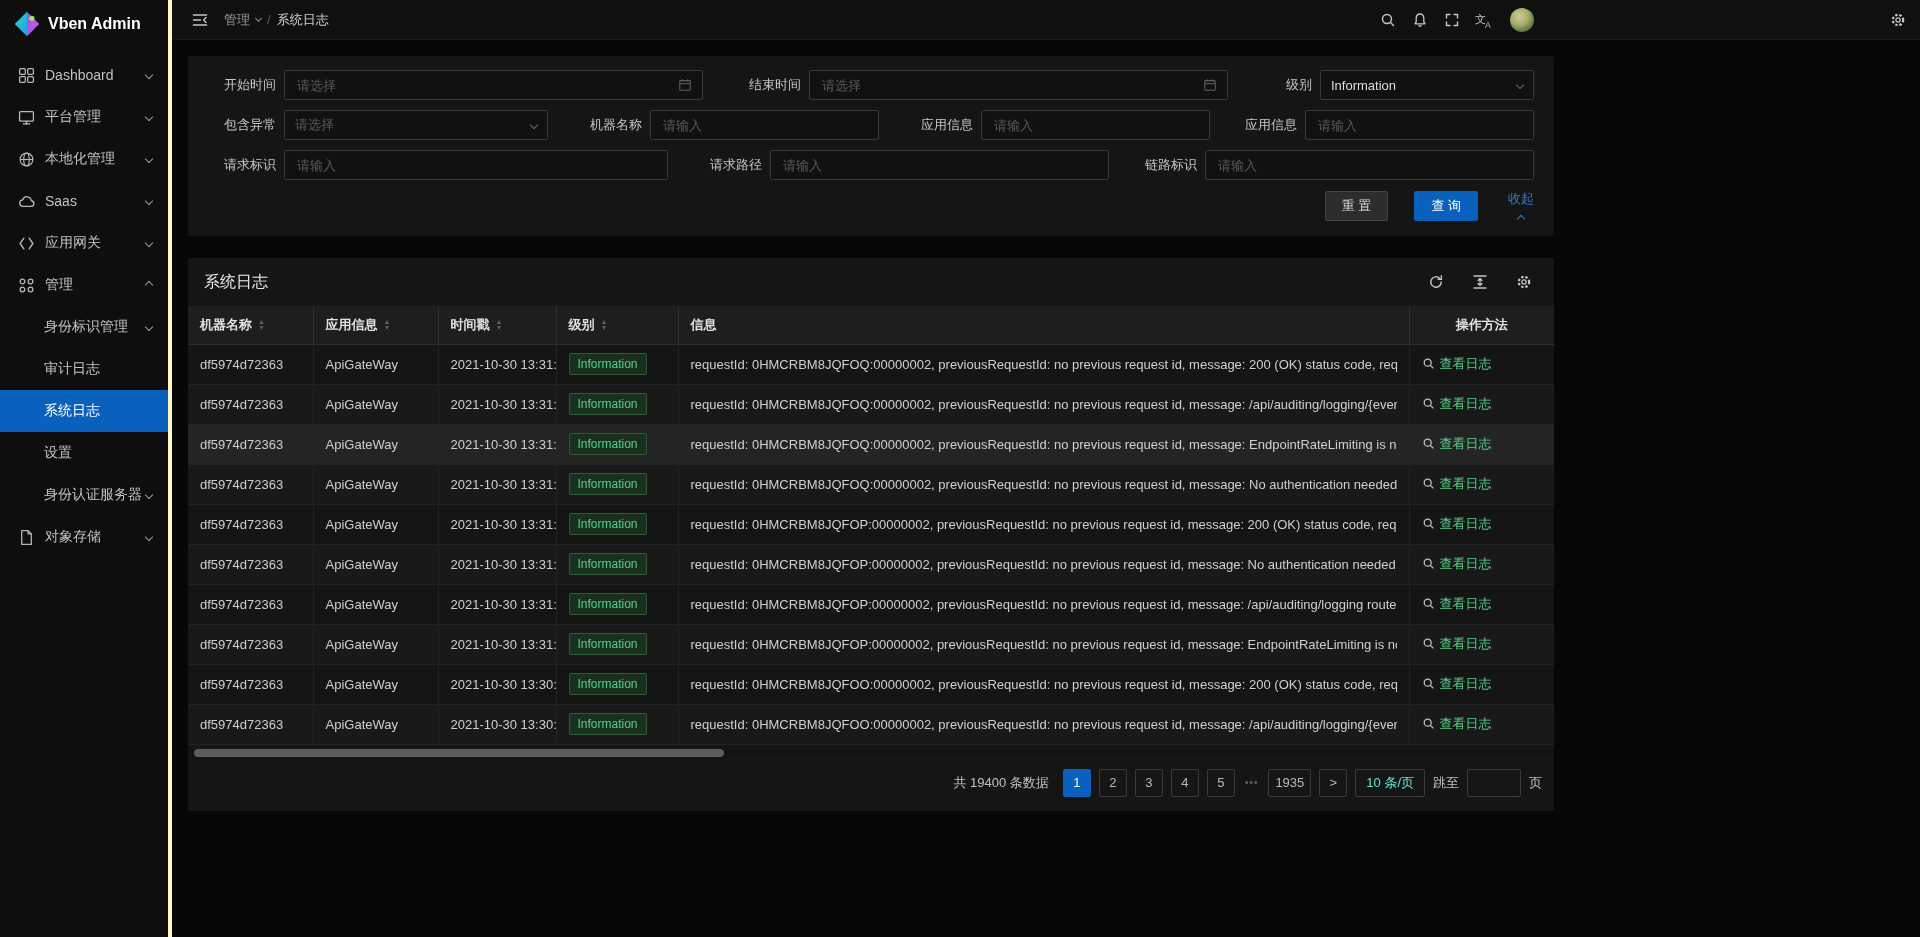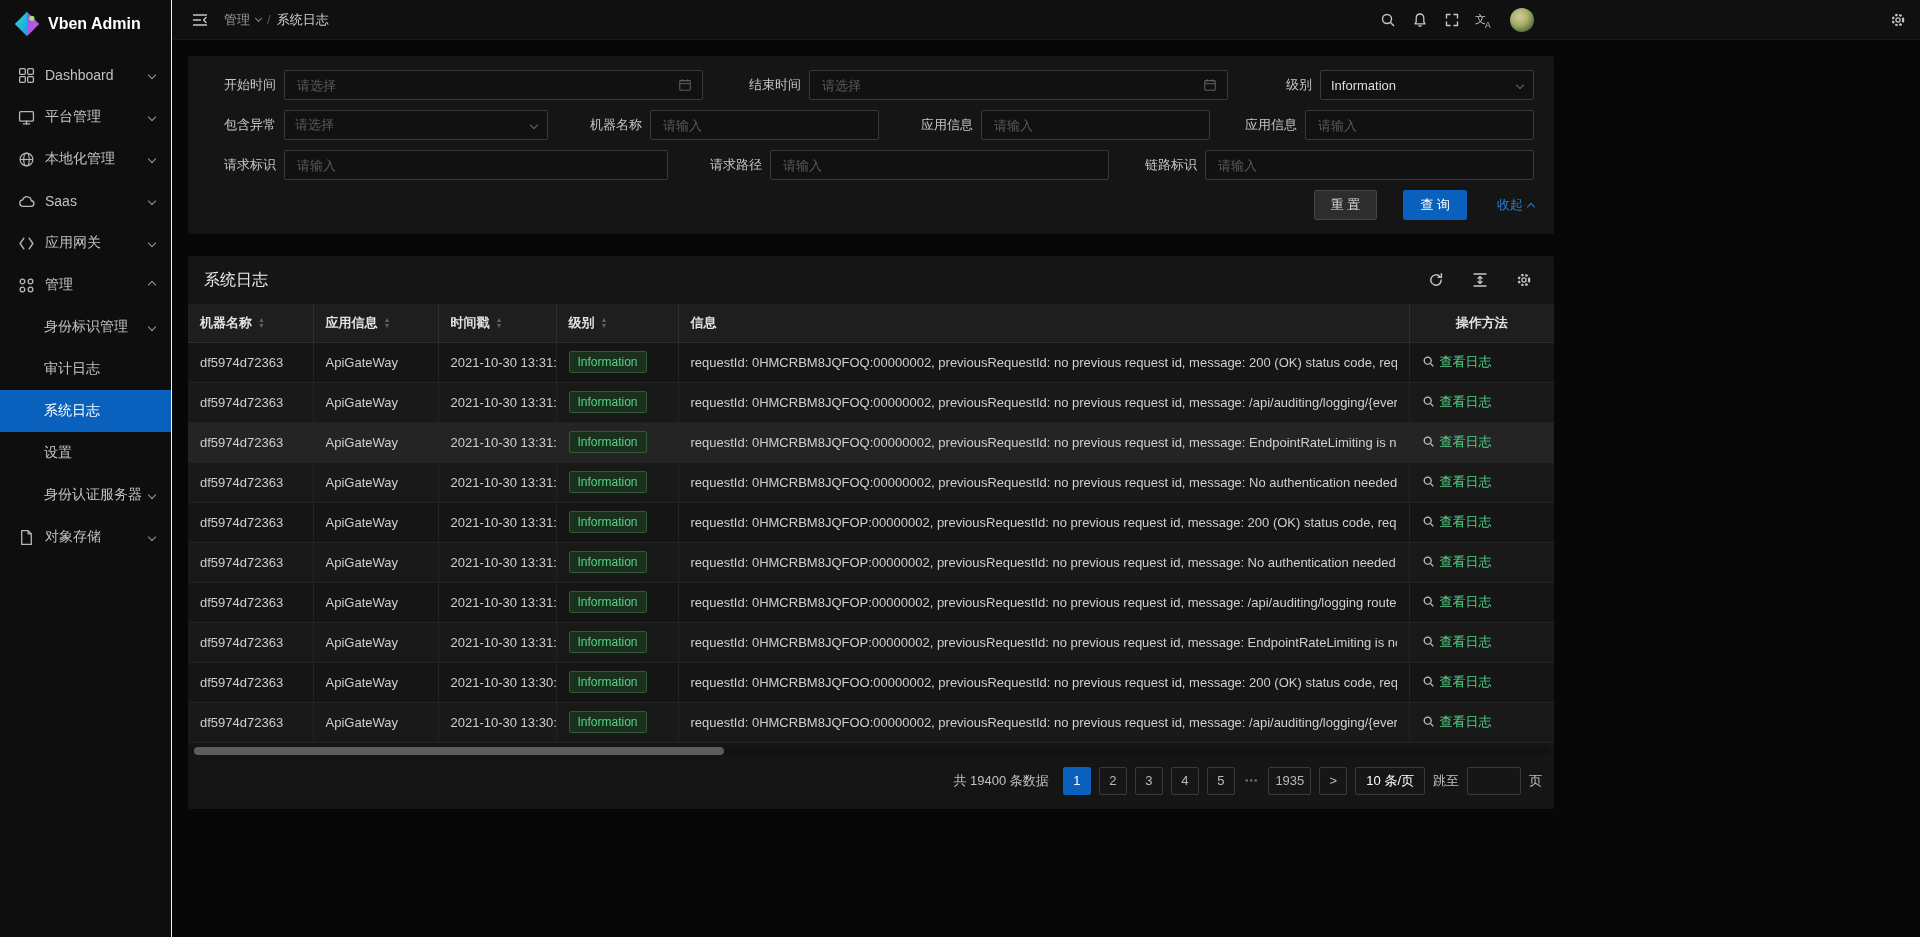--- a/index.html
+++ b/index.html
@@ -10,21 +10,21 @@
   }
   html,body { margin:0; padding:0; }
   body {
     width:1920px; height:937px; overflow:hidden;
     background:#080808; color:#d0d0d0;
     font-family:"Liberation Sans","DejaVu Sans",sans-serif; font-size:14px;
   }
   .layout { display:flex; width:100%; height:100%; }
 
   
-  .sidebar { flex:0 0 172px; width:172px; background:#0e0e0e; border-right:1px solid #fef9c3; display:flex; flex-direction:column; }
+  .sidebar { flex:0 0 172px; width:172px; background:#0e0e0e; border-right:4px solid #fef9c3; display:flex; flex-direction:column; }
   .logo { height:48px; display:flex; align-items:center; gap:8px; padding-left:14px; cursor:pointer; }
   .logo-title { color:#ffffff; font-weight:700; font-size:16px; white-space:nowrap; }
   .menu { padding-top:6px; }
   .menu-item { height:42px; display:flex; align-items:center; gap:10px; padding:0 16px 0 18px; color:#c2c2c2; font-size:14px; cursor:pointer; }
   .menu-icon { display:flex; width:17px; color:#b8b8b8; flex:0 0 17px; }
   .menu-label { white-space:nowrap; overflow:hidden; }
   .chev { width:6px; height:6px; border-right:1.4px solid #9a9a9a; border-bottom:1.4px solid #9a9a9a; display:inline-block; transform:rotate(45deg); }
   .chev.up { transform:rotate(-135deg); }
   .menu-item .chev, .submenu-item .chev { margin-left:auto; }
   .submenu-item { height:42px; display:flex; align-items:center; padding:0 16px 0 44px; color:#c2c2c2; font-size:14px; cursor:pointer; }
@@ -61,21 +61,21 @@
   .sfx { color:#5f5f5f; display:flex; margin-left:6px; flex:0 0 auto; }
   .select-value { flex:1; font-size:13px; color:#dddddd; white-space:nowrap; overflow:hidden; }
   .select-value.ph { color:#5a5a5a; }
   .sel-chev { border-color:#6a6a6a; margin-left:6px; flex:0 0 auto; }
   .f-start { width:495px; } .f-end { width:495px; margin-left:30px; } .f-level { width:290px; margin-left:auto; }
   .f-exc { width:340px; } .f-machine { width:305px; margin-left:26px; } .f-env { width:305px; margin-left:26px; } .f-app { width:305px; margin-left:auto; }
   .f-reqid { width:460px; } .f-path { width:415px; margin-left:26px; } .f-trace { width:405px; margin-left:auto; }
   .btn { height:30px; padding:0 16px; border-radius:2px; font-size:13px; font-family:inherit; cursor:pointer; border:1px solid transparent; }
   .btn-default { background:#2d2d2d; border-color:#454545; color:#dcdcdc; }
   .btn-primary { background:var(--primary); color:#ffffff; }
-  .collapse-link { display:flex; align-items:center; gap:5px; color:var(--link); font-size:13px; cursor:pointer; margin-left:4px; }
+  .collapse-link { display:flex; align-items:center; gap:5px; color:var(--link); font-size:13px; cursor:pointer; margin-left:4px;flex-direction:column; }
   .collapse-link .chev { border-color:var(--link); margin-top:3px; }
 
   
   .table-panel { margin-top:22px; }
   .table-toolbar { height:48px; display:flex; align-items:center; padding:0 16px; }
   .table-title { font-size:16px; color:#eaeaea; }
   .toolbar-icons { margin-left:auto; display:flex; gap:16px; color:#c6c6c6; align-items:center; }
   table { width:1366px; border-collapse:collapse; table-layout:fixed; }
   th { background:#1e1e1e; height:38px; font-size:13px; font-weight:600; color:#e2e2e2; text-align:left; padding:0 12px; border-bottom:1px solid #2c2c2c; }
   th:not(:last-child) { border-right:1px solid #2f2f2f; }
@@ -95,21 +95,21 @@
 
   
   .h-scrollbar { height:8px; margin:4px 4px 2px; position:relative; background:#121212; border-radius:4px; }
   .h-thumb { position:absolute; left:2px; top:0; height:8px; width:530px; background:#5c5c5c; border-radius:4px; cursor:grab; }
   .pagination { display:flex; align-items:center; justify-content:flex-end; gap:8px; padding:10px 12px 14px; font-size:13px; color:#c0c0c0; }
   .pg-total { margin-right:6px; }
   .pg-pages { display:flex; gap:8px; align-items:center; }
   .pg-item { min-width:28px; height:28px; padding:0 6px; background:#161616; border:1px solid #3a3a3a; border-radius:2px; color:#b9b9b9; font-size:13px; font-family:inherit; cursor:pointer; }
   .pg-item.active { background:var(--primary); border-color:var(--primary); color:#fff; }
   .pg-ellipsis { color:#666; font-size:10px; letter-spacing:1px; padding:0 2px; cursor:pointer; }
-  .pg-size { height:28px; display:flex; align-items:center; padding:0 10px; border:1px solid #3a3a3a; background:#161616; border-radius:2px; cursor:pointer; color:#ffffff; }
+  .pg-size { height:28px; display:flex; align-items:center; padding:0 10px; border:1px solid #3a3a3a; background:#161616; border-radius:2px; cursor:pointer; color:#5eead4; }
   .pg-jump-input { width:54px; height:28px; background:#161616; border:1px solid #3a3a3a; border-radius:2px; color:#dddddd; text-align:center; outline:none; font-family:inherit; }
 </style>
 </head>
 <body>
 
 <div class="layout">
 
   <aside class="sidebar">
     <div class="logo">
       <span class="menu-icon" style="width:26px;flex:0 0 26px">

